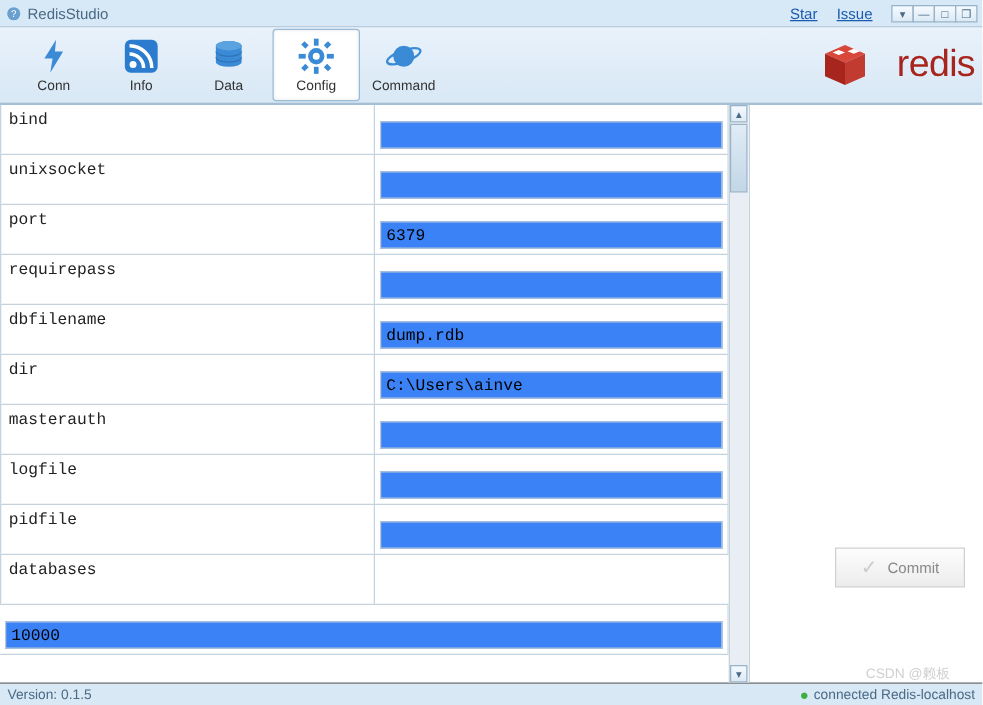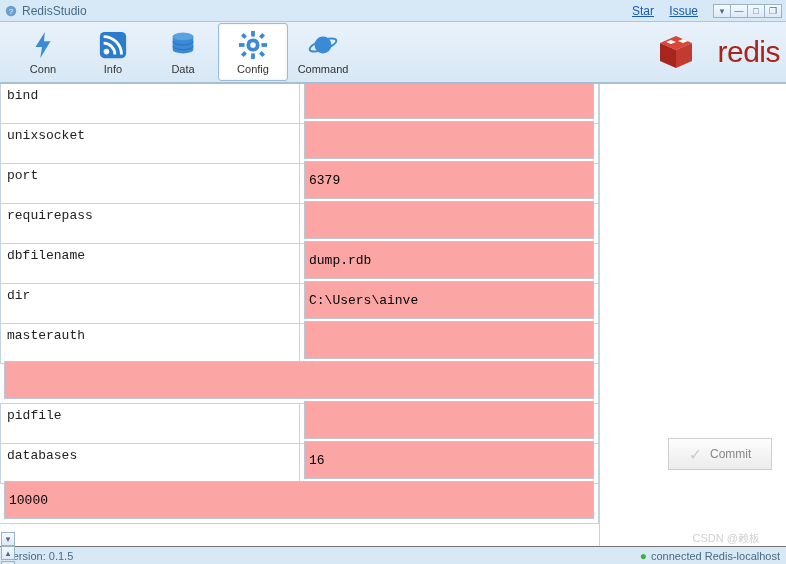--- a/index.html
+++ b/index.html
@@ -69,21 +69,20 @@
 .redis-logo .text { font-size: 30px; color:#a8251d; font-weight: 500; letter-spacing:-0.5px; }
 
 .main {
   display: flex;
   height: calc(564px - 22px - 62px - 18px);
 }
 .config-panel {
   width: 600px;
   display: flex;
   border-right: 1px solid #c5d3de;
-  flex-direction: column;
 }
 .config-scroll {
   flex: 1;
   overflow-y: hidden;
   position: relative;
 }
 .config-table {
   width: 100%;
 }
 .config-row {
@@ -106,24 +105,24 @@
   flex: 1;
   display: flex;
   align-items: flex-end;
   padding: 2px 4px 4px 4px;
   border-right: 1px solid #c5d3de;
 }
 .config-val {
   width: 100%;
   height: 22px;
   border: 1px solid #b8c8d6;
-  background: #fca5a5;
+  background: #3b82f6;
   font-family: "Courier New", monospace;
   font-size: 13px;
-  padding: 18px 4px;
+  padding: 2px 4px;
 }
 .scrollbar {
   width: 16px;
   background: #e8eef3;
   border-left: 1px solid #c5d3de;
   position: relative;
 }
 .scroll-btn {
   width: 14px; height: 14px;
   background: linear-gradient(#f5faff,#dceaf5);
@@ -306,35 +305,33 @@
               <input class="config-val" value="C:\Users\ainve" style="">
             </div>
           </div>
           <div class="config-row">
             <div class="config-key">masterauth</div>
             <div class="config-val-cell">
               <input class="config-val" style="">
             </div>
           </div>
           <div class="config-row">
+            <div class="config-key">logfile</div>
             <div class="config-val-cell">
               <input class="config-val" style="">
             </div>
           </div>
           <div class="config-row">
             <div class="config-key">pidfile</div>
             <div class="config-val-cell">
               <input class="config-val" style="">
             </div>
           </div>
           <div class="config-row">
             <div class="config-key">databases</div>
-            <div class="config-val-cell">
-              <input class="config-val" value="16" style="">
-            </div>
           </div>
           <div class="config-row">
             <div class="config-val-cell">
               <input class="config-val" value="10000" style="">
             </div>
           </div>
         </div>
     </div>
     <div class="scrollbar">
       <div class="scroll-btn" style="top:0">▴</div>

